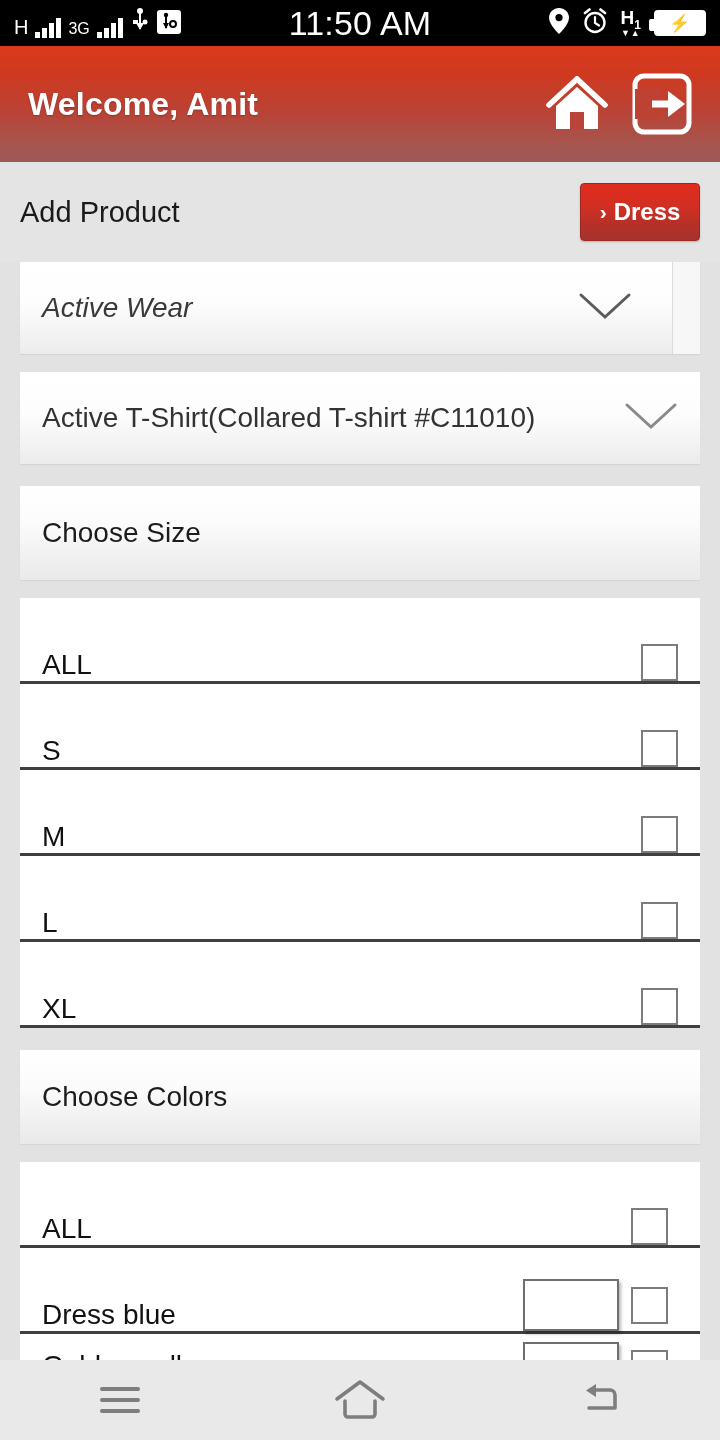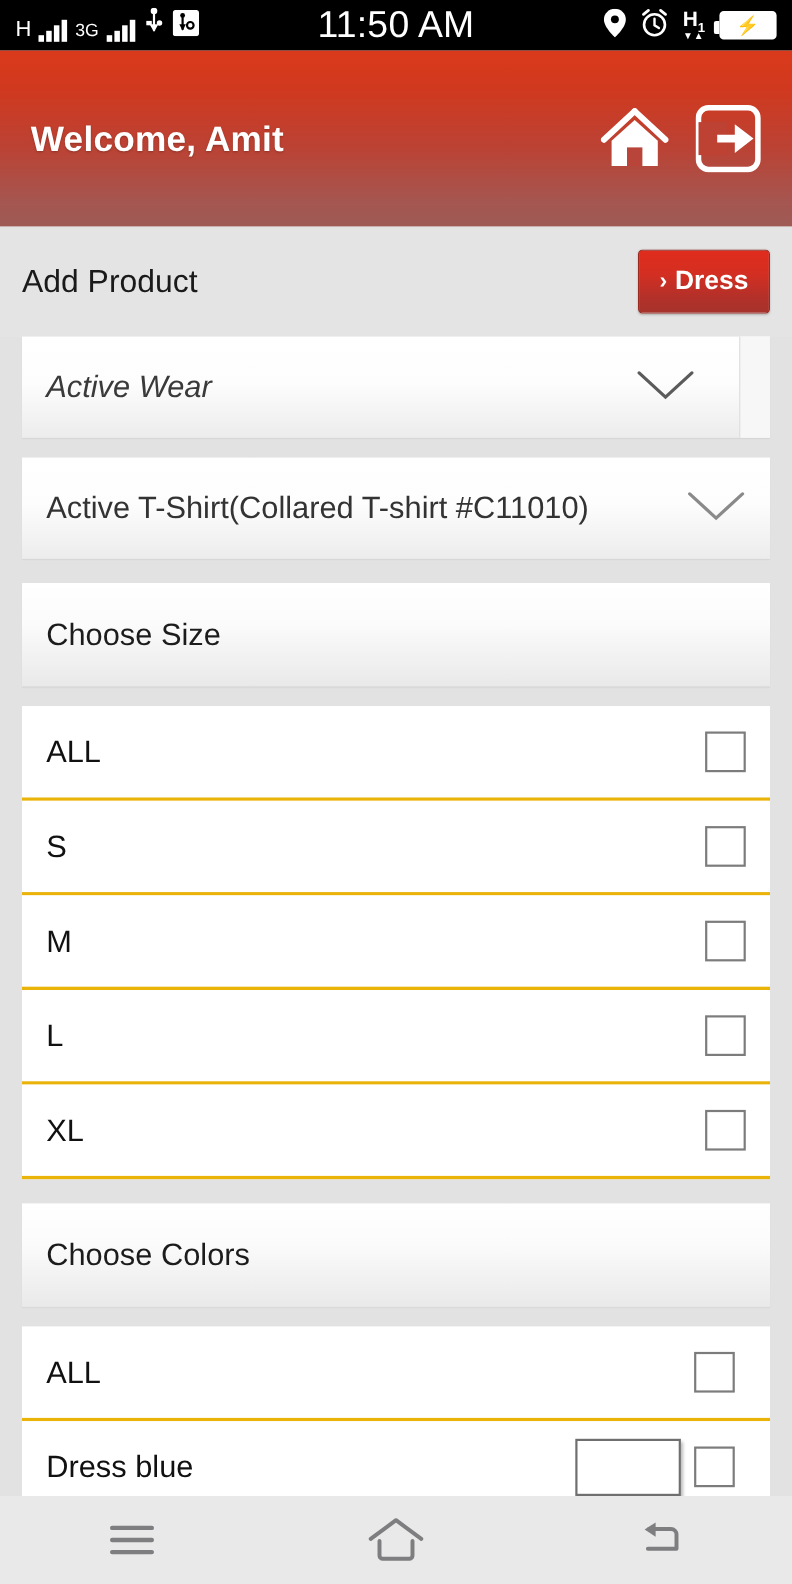--- a/index.html
+++ b/index.html
@@ -43,21 +43,21 @@
     background:#fff;
   }
   .battery:before{
     content:""; position:absolute; left:-7px; top:7px; width:5px; height:12px;
     background:#fff; border-radius:2px 0 0 2px;
   }
   .battery .bolt{ color:#000; font-size:17px; line-height:1; }
 
   
   .appbar{
-    height:160px;
+    height:116px;
     background:linear-gradient(180deg,#da3a1b 0%, #d0391f 22%, #bb4234 55%, #a55650 86%, #9e5a55 100%);
     display:flex; align-items:center; padding:16px 28px;
     position:relative;
   }
   .appbar-title{
     color:#fff; font-size:32px; font-weight:bold; letter-spacing:.2px;
     text-shadow:0 1px 2px rgba(0,0,0,.25);
   }
   .appbar-actions{ margin-left:auto; display:flex; align-items:center; gap:24px; }
   .icon-btn{ display:flex; align-items:center; justify-content:center; }
@@ -102,22 +102,22 @@
     height:94px;
     background:linear-gradient(180deg,#ffffff 0%, #fbfbfb 40%, #e9e9e9 100%);
     display:flex; align-items:center; padding:0 22px;
     box-shadow:0 1px 1px rgba(0,0,0,.05);
   }
   .section-head .sh-text{ font-size:28px; color:#1c1c1c; }
 
   .list{ background:#fff; }
   .row{
     height:86px; background:#fff;
-    display:flex; align-items:center; padding:0 22px;
-    border-bottom:3px solid #eab308;
+    display:flex; align-items:flex-end; padding:0 22px;
+    border-bottom:3px solid #404040;
   }
   .row:first-child{ border-top:none; }
   .row .row-label{ font-size:28px; color:#111; }
   .row-right{ margin-left:auto; display:flex; align-items:center; gap:12px; }
   .checkbox{
     width:37px; height:37px; border:2px solid #7c7c7c; background:#fff;
     flex:none;
   }
   .swatch{
     width:96px; height:52px; background:#fff; border:2px solid #6f6f6f;

